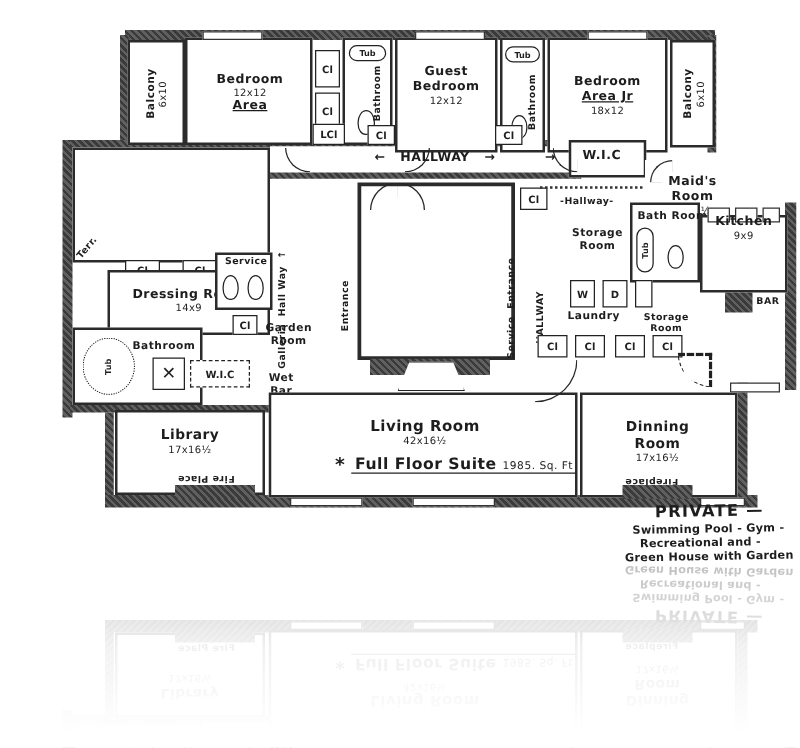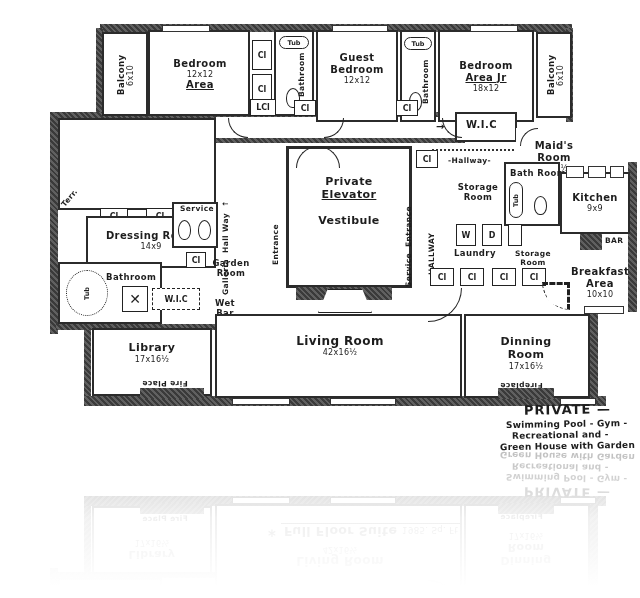--- a/index.html
+++ b/index.html
@@ -99,20 +99,25 @@
       <span class="under" style="display:block;">Area Jr</span>
       <span class="dims">18x12</span>
     </div>
 
     <div class="room" style="left:536px;top:32px;width:36px;height:86px;"></div>
     <div class="lbl v sm" style="left:546px;top:42px;height:66px;">
       <span>Balcony</span>
       <span class="dims">6x10</span>
     </div>
 
+    <div class="lbl" style="left:268px;top:121px;width:160px;">
+      <span>←</span>
+      <span style="margin:0 8px;">HALLWAY</span>
+      <span>→</span>
+    </div>
     <div class="lbl" style="left:436px;top:121px;">→</div>
 
     <div class="cl" style="left:250px;top:99px;width:26px;height:17px;">
         <span>LCl</span>
       </div>
     <div class="cl" style="left:294px;top:100px;width:22px;height:16px;">
         <span>Cl</span>
       </div>
     <div class="cl" style="left:396px;top:100px;width:22px;height:16px;">
         <span>Cl</span>
@@ -166,25 +171,20 @@
       <span>Bar</span>
     </div>
 
     <div class="lbl v xs" style="left:222px;top:196px;height:104px;">
       <span>Galleria</span>&nbsp;
       <span>Hall Way</span>&nbsp;
       <span>↑</span>
     </div>
 
     <div class="room thick" style="left:286px;top:146px;width:126px;height:142px;"></div>
-    <div class="lbl" style="left:306px;top:176px;width:86px;font-size:11px;">
-      <span>Private</span><br>
-      <span class="under">Elevator</span><br><br>
-      <span>Vestibule</span>
-    </div>
     <div class="lbl v xs" style="left:272px;top:210px;height:70px;">
       <span>Entrance</span>
     </div>
     <div class="lbl v xs" style="left:404px;top:192px;height:110px;line-height:1.3;">
       <span>Service</span>&nbsp;
       <span>Entrance</span>
     </div>
     <div class="lbl v xs" style="left:428px;top:214px;height:80px;">
       <span style="text-transform:none;">HALLWAY</span>
     </div>
@@ -214,21 +214,21 @@
     <div class="lbl sm" style="left:510px;top:168px;">Bath Room</div>
     <div class="tub" style="left:509px;top:182px;width:14px;height:36px;">
       <span class="v">Tub</span>
     </div>
     <div class="fix" style="left:534px;top:196px;width:13px;height:19px;"></div>
 
     <div class="room" style="left:560px;top:172px;width:70px;height:62px;"></div>
     <div class="win" style="left:566px;top:166px;width:18px;height:12px;"></div>
     <div class="win" style="left:588px;top:166px;width:18px;height:12px;"></div>
     <div class="win" style="left:610px;top:166px;width:14px;height:12px;"></div>
-    <div class="lbl" style="left:570px;top:192px;width:50px;">
+    <div class="lbl" style="left:570px;top:172px;width:50px;">
       <span>Kitchen</span>
       <span class="dims">9x9</span>
     </div>
 
     <div class="cl" style="left:456px;top:224px;width:20px;height:22px;">
         <span>W</span>
       </div>
     <div class="cl" style="left:482px;top:224px;width:20px;height:22px;">
         <span>D</span>
       </div>
@@ -249,39 +249,41 @@
     <div class="cl" style="left:492px;top:268px;width:24px;height:18px;">
         <span>Cl</span>
       </div>
     <div class="cl" style="left:522px;top:268px;width:24px;height:18px;">
         <span>Cl</span>
       </div>
 
     <div class="wall" style="left:580px;top:234px;width:22px;height:16px;"></div>
     <div class="lbl xs" style="left:605px;top:237px;">BAR</div>
 
-    <div class="lbl" style="left:566px;top:266px;width:68px;">
-      <span>Breakfast</span><br>
-      <span>Area</span>
-      <span class="dims">10x10</span>
-    </div>
     <div class="win" style="left:584px;top:306px;width:40px;height:8px;"></div>
 
     <div class="room" style="left:92px;top:328px;width:120px;height:68px;"></div>
     <div class="lbl" style="left:112px;top:342px;width:80px;font-size:11px;">
       <span>Library</span>
       <span class="dims">17x16½</span>
     </div>
     <div class="lbl xs" style="left:142px;top:378px;transform:rotate(180deg);">Fire Place</div>
     <div class="wall" style="left:140px;top:388px;width:64px;height:11px;"></div>
 
     <div class="room" style="left:215px;top:314px;width:247px;height:84px;"></div>
     <div class="lbl" style="left:290px;top:334px;width:100px;font-size:12px;">
       <span>Living Room</span>
       <span class="dims">42x16½</span>
+    </div>
+    <div class="lbl" style="left:268px;top:364px;font-size:12.5px;">
+      <span style="font-size:15px;vertical-align:top;">*</span>
+      <span style="border-bottom:1.6px solid #222;padding:0 3px;">
+        <span>Full Floor Suite</span>
+        <span class="sm" style="font-weight:400;">1985. Sq. Ft</span>
+      </span>
     </div>
 
     <div class="room" style="left:464px;top:314px;width:126px;height:84px;"></div>
     <div class="lbl" style="left:488px;top:336px;width:76px;font-size:11px;">
       <span>Dinning</span><br>
       <span>Room</span>
       <span class="dims">17x16½</span>
     </div>
     <div class="lbl xs" style="left:500px;top:380px;transform:rotate(180deg);">Fireplace</div>
     <div class="wall" style="left:498px;top:388px;width:56px;height:11px;"></div>

